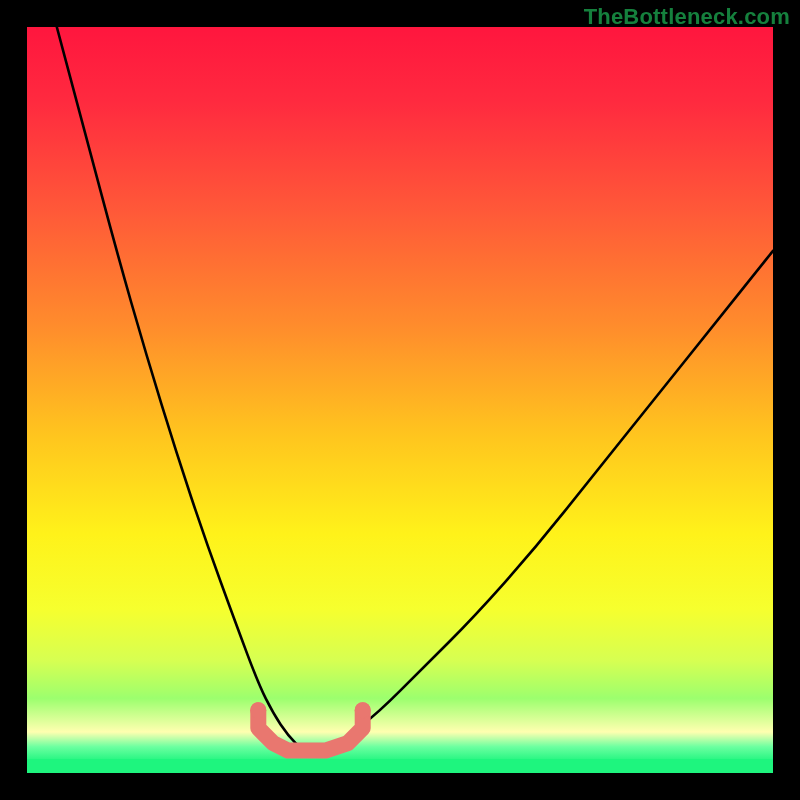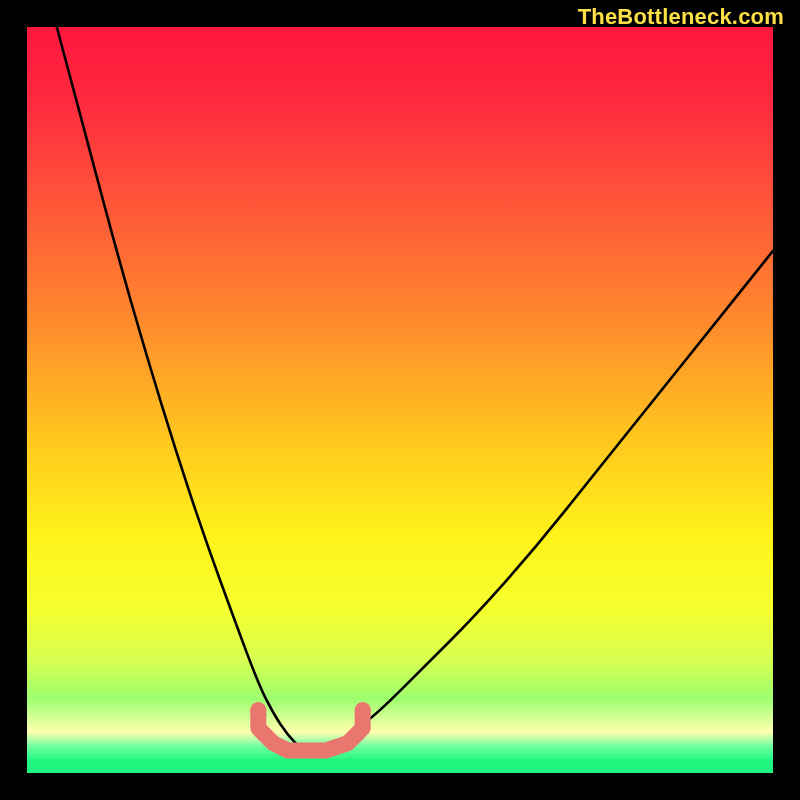--- a/index.html
+++ b/index.html
@@ -22,25 +22,25 @@
     position: absolute;
     top: 27px;
     left: 27px;
     width: 746px;
     height: 746px;
     overflow: hidden;
   }
   .watermark {
     position: absolute;
     top: 4px;
-    right: 16px;
+    right: 10px;
     font-family: Arial, Helvetica, sans-serif;
     font-size: 22px;
     font-weight: 600;
-    color: #fde047;
+    color: #15803d;
     letter-spacing: 0.2px;
   }
 </style>
 </head>
 <body>
 
 <div class="frame">
 
   <div class="watermark">TheBottleneck.com</div>
 

